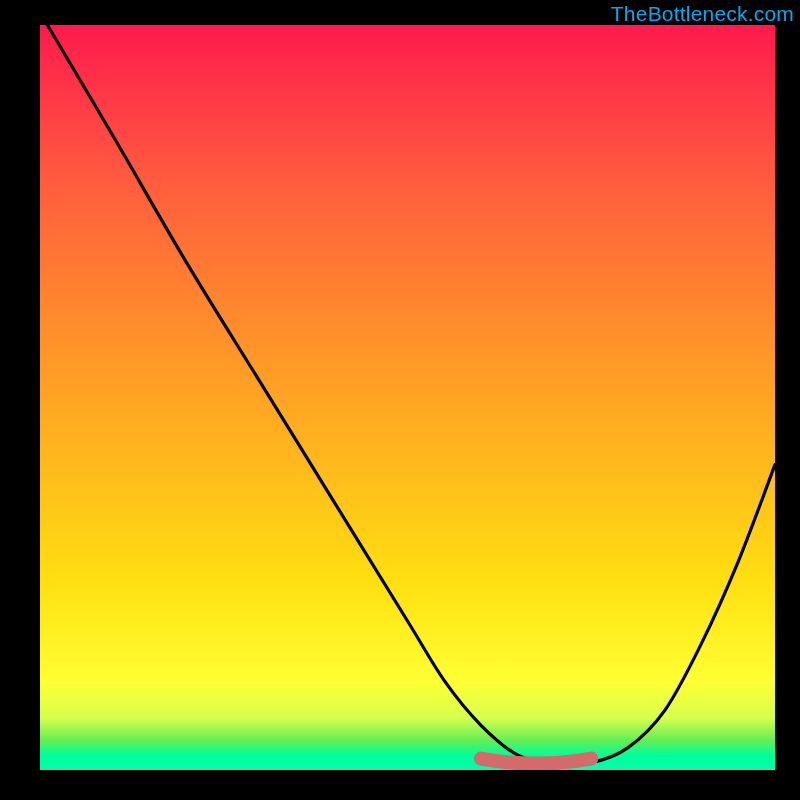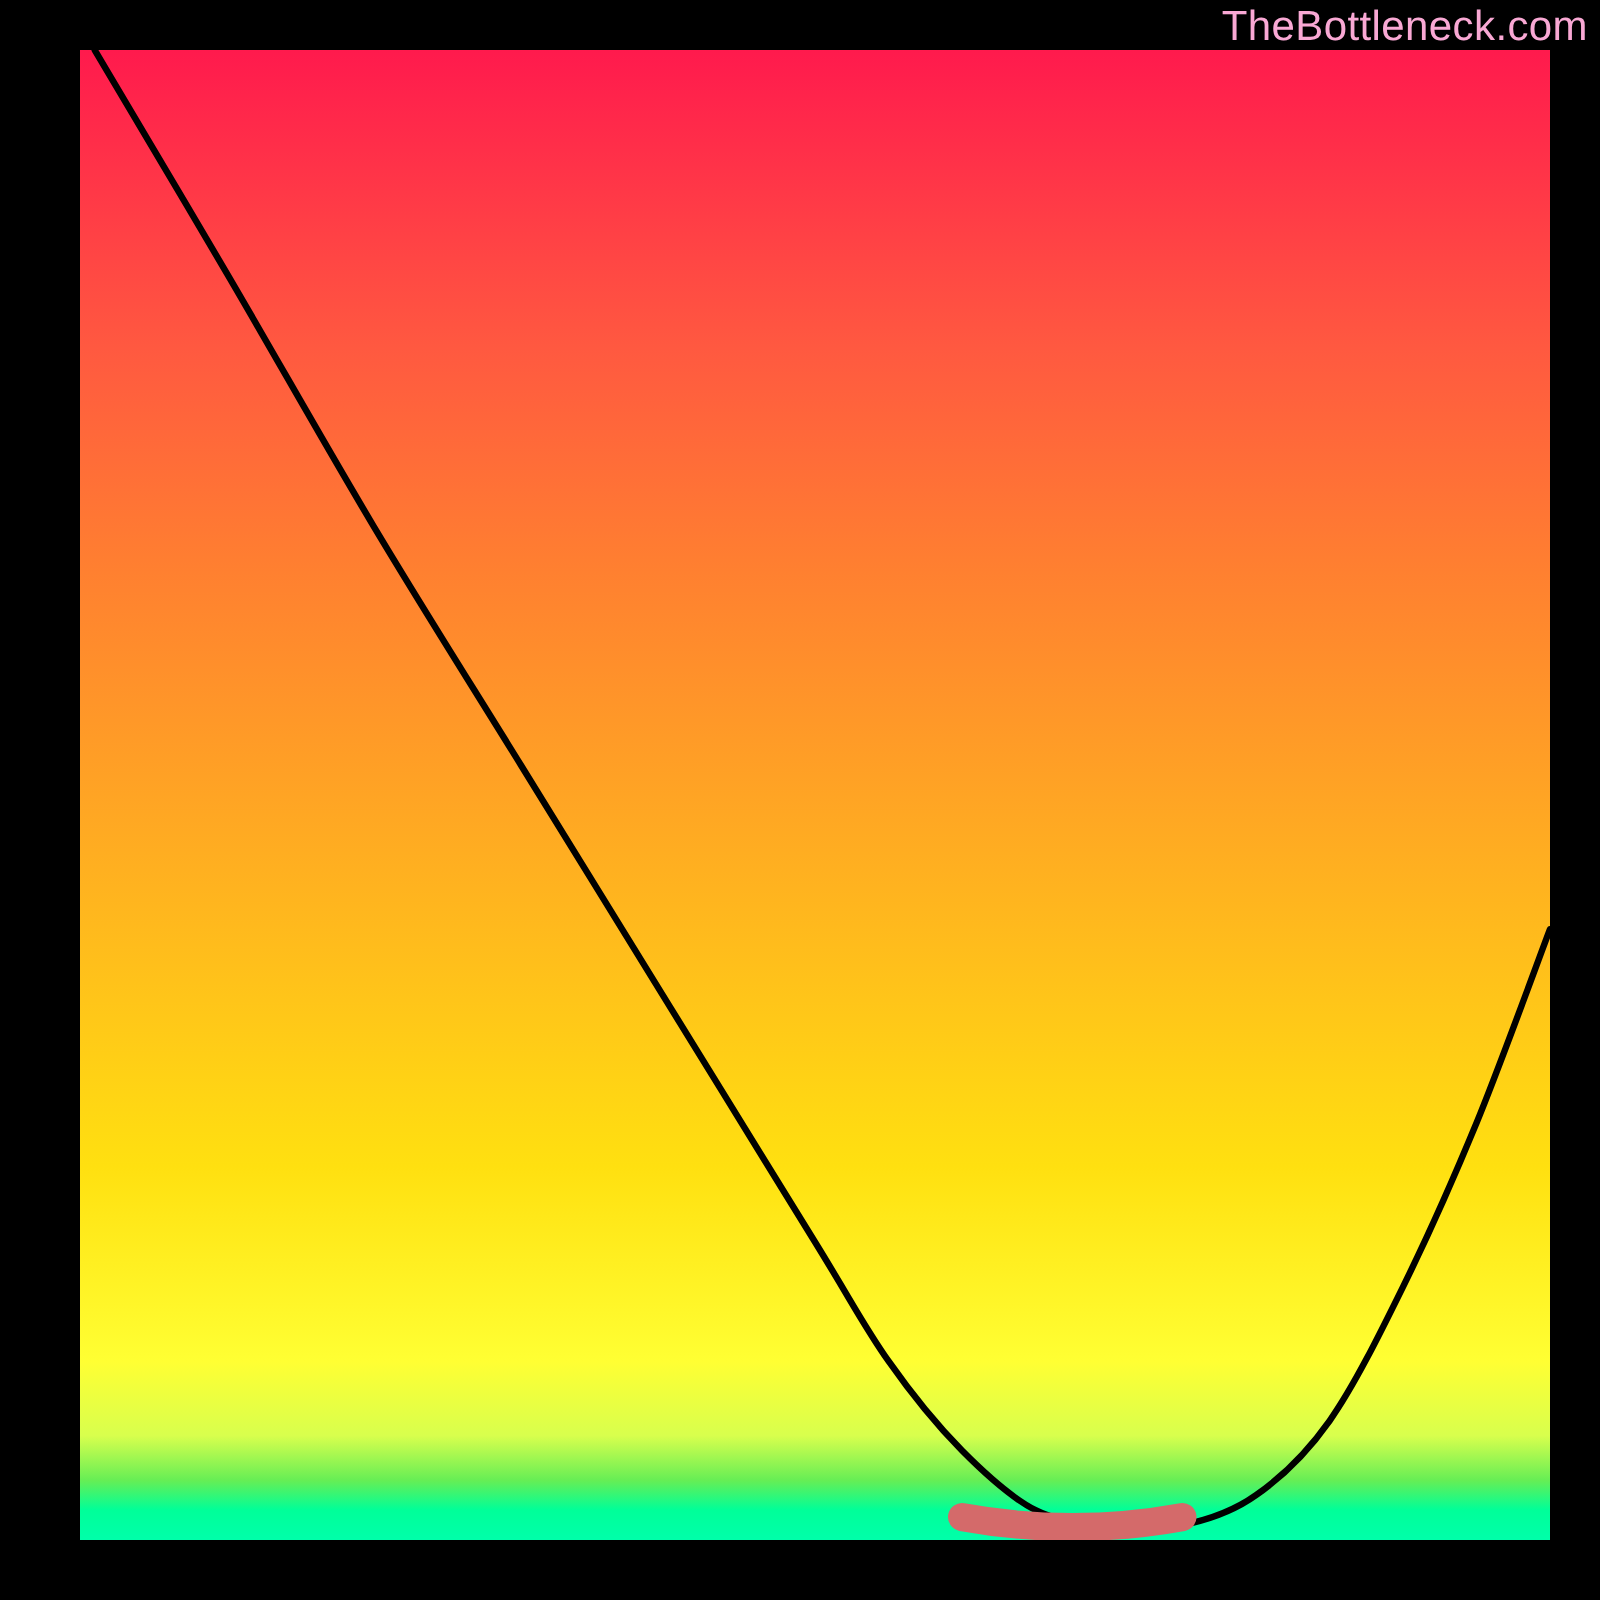--- a/index.html
+++ b/index.html
@@ -50,21 +50,21 @@
     left: 0; top: 0;
     width: 100%;
     height: 100%;
   }
   .watermark {
     position: absolute;
     top: 2px;
     right: 6px;
     font-family: Arial, Helvetica, sans-serif;
     font-size: 21px;
-    color: #f9a8d4;
+    color: #0ea5e9;
     letter-spacing: 0.2px;
     user-select: none;
   }
 </style>
 </head>
 <body>
 
 <div class="frame">
 
   <div class="plot-area">

